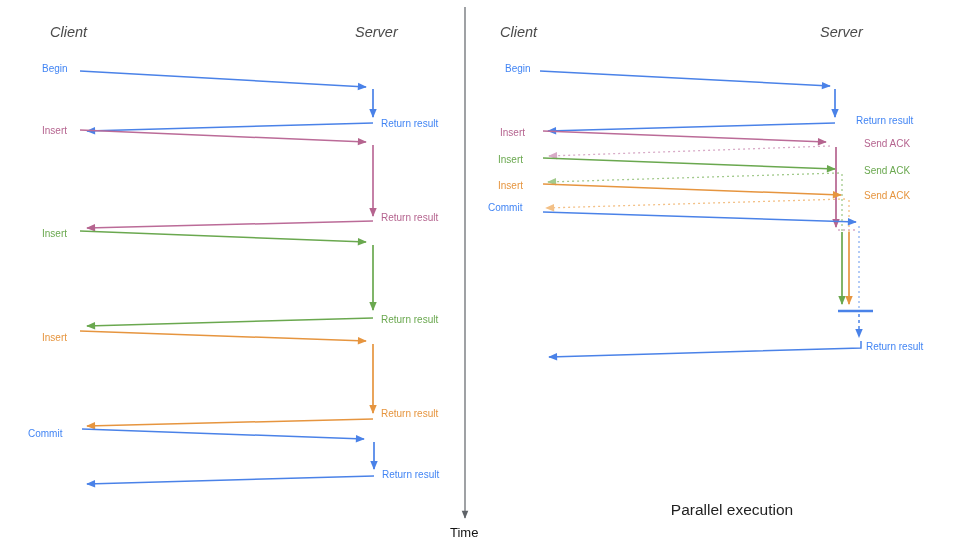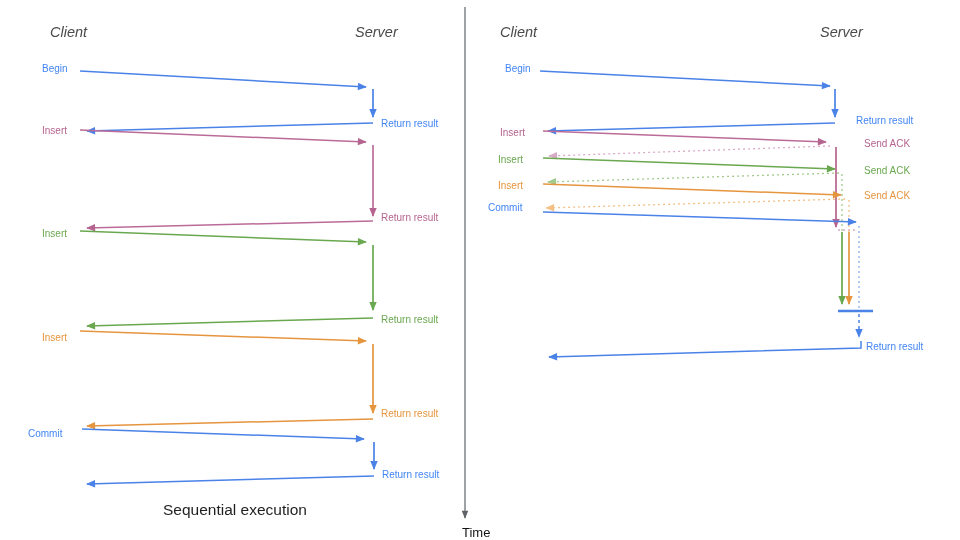--- a/index.html
+++ b/index.html
@@ -122,33 +122,33 @@
   <span class="lbl c-green" style="left:42px;top:227px;">Insert</span>
   <span class="lbl c-orange" style="left:42px;top:331px;">Insert</span>
   <span class="lbl c-blue" style="left:28px;top:427px;">Commit</span>
 
   <span class="lbl c-blue" style="left:381px;top:117px;">Return result</span>
   <span class="lbl c-pink" style="left:381px;top:211px;">Return result</span>
   <span class="lbl c-green" style="left:381px;top:313px;">Return result</span>
   <span class="lbl c-orange" style="left:381px;top:407px;">Return result</span>
   <span class="lbl c-blue" style="left:382px;top:468px;">Return result</span>
 
-  <span class="caption" style="left:150px;top:501px;">Sequential execution</span>
 
-  <span class="time-lbl" style="left:450px;top:525px;margin-left:12px;">Time</span>
+  <span class="time-lbl" style="left:450px;top:525px;">Time</span>
 
   <span class="hdr" style="left:500px;top:24px;">Client</span>
   <span class="hdr" style="left:820px;top:24px;">Server</span>
 
   <span class="lbl c-blue" style="left:505px;top:62px;">Begin</span>
   <span class="lbl c-pink" style="left:500px;top:126px;">Insert</span>
   <span class="lbl c-green" style="left:498px;top:153px;">Insert</span>
   <span class="lbl c-orange" style="left:498px;top:179px;">Insert</span>
   <span class="lbl c-blue" style="left:488px;top:201px;">Commit</span>
 
   <span class="lbl c-blue" style="left:856px;top:114px;">Return result</span>
   <span class="lbl c-pink" style="left:864px;top:137px;">Send ACK</span>
   <span class="lbl c-green" style="left:864px;top:164px;">Send ACK</span>
   <span class="lbl c-orange" style="left:864px;top:189px;">Send ACK</span>
   <span class="lbl c-blue" style="left:866px;top:340px;">Return result</span>
 
+  <span class="caption" style="left:647px;top:501px;">Parallel execution</span>
 
 </div>
 
 </body></html>

